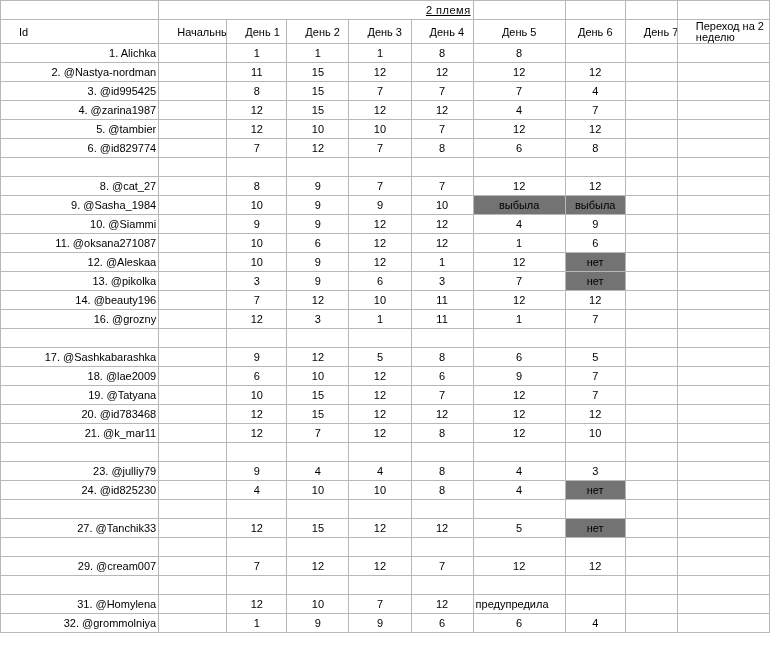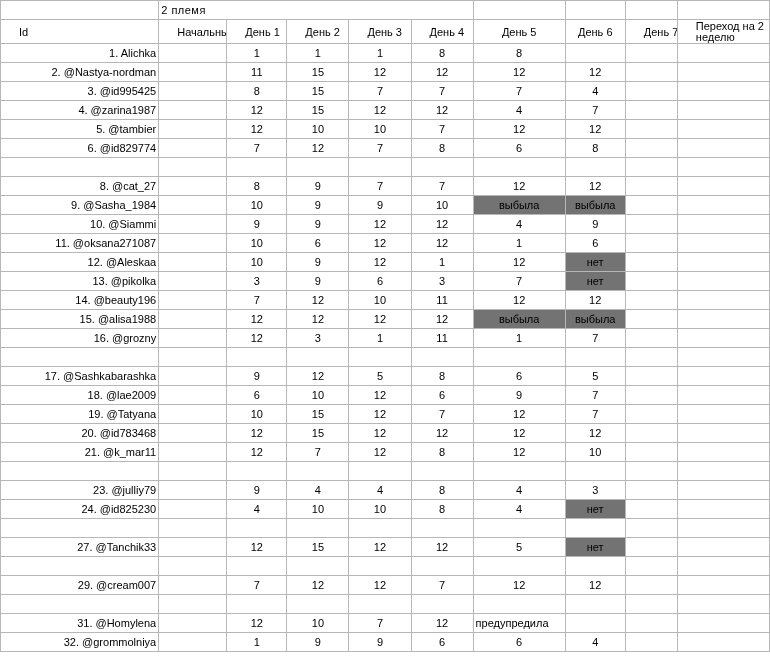--- a/index.html
+++ b/index.html
@@ -42,22 +42,23 @@
   col.c-d7    { width: 52px; }
   col.c-next  { width: 92px; }
 
   .title-row td {
     height: 32px;
     line-height: 32px;
   }
   .title-cell {
     font-size: 21px;
     font-weight: bold;
-    text-align: left;
+    text-align: right;
     letter-spacing: 0.5px;
+    text-decoration: underline;
   }
   .hdr td {
     font-weight: bold;
     height: 26px;
     line-height: 13px;
     vertical-align: bottom;
   }
   .hdr .left { text-align: left; padding-left: 18px; }
   .hdr .ctr  { text-align: center; }
   .hdr .wrap { white-space: normal; line-height: 11px; padding-top: 1px; }
@@ -282,32 +283,20 @@
         <td class="num">7</td>
         <td class="num">12</td>
         <td class="num">10</td>
         <td class="num">11</td>
         <td class="num">12</td>
         <td class="num">12</td>
         <td class="num"></td>
         <td class="num"></td>
       </tr>
       <tr>
-        <td class="name">15. @alisa1988</td>
-        <td class="num"></td>
-        <td class="num">12</td>
-        <td class="num">12</td>
-        <td class="num">12</td>
-        <td class="num">12</td>
-        <td class="red">выбыла</td>
-        <td class="red">выбыла</td>
-        <td class="num"></td>
-        <td class="num"></td>
-      </tr>
-      <tr>
         <td class="name">16. @grozny</td>
         <td class="num"></td>
         <td class="num">12</td>
         <td class="num">3</td>
         <td class="num">1</td>
         <td class="num">11</td>
         <td class="num">1</td>
         <td class="num">7</td>
         <td class="num"></td>
         <td class="num"></td>

